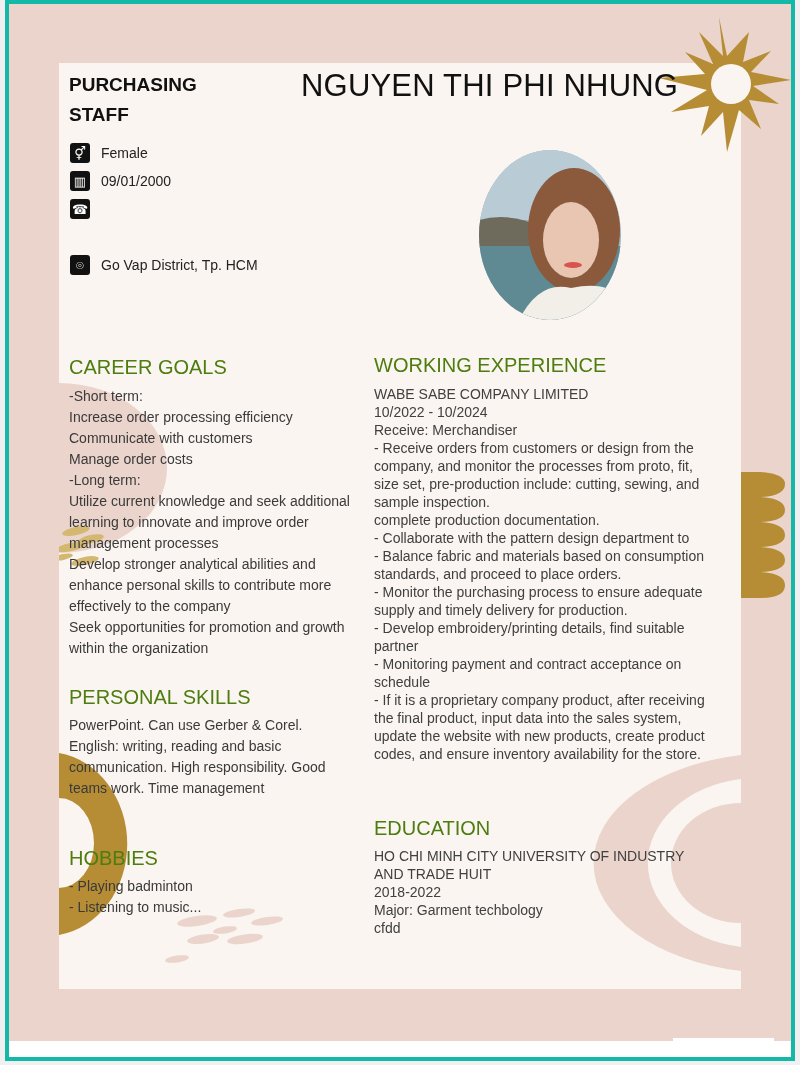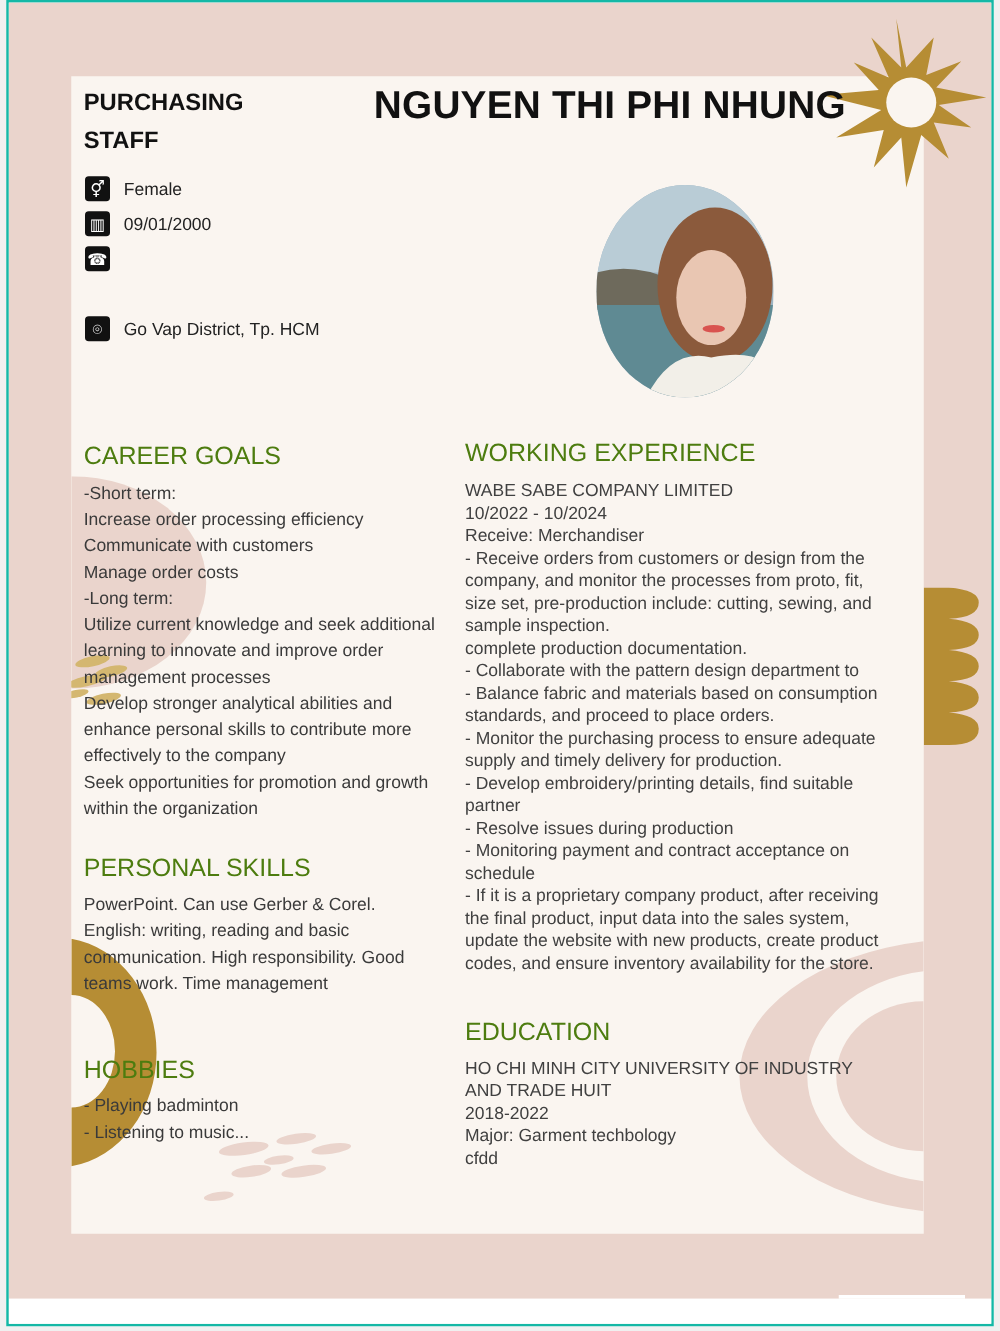--- a/index.html
+++ b/index.html
@@ -1,23 +1,23 @@
 <!DOCTYPE html>
 <html><head>
   <meta charset="utf-8">
   <style>
     * { margin: 0; padding: 0; box-sizing: border-box; }
     html, body { width: 800px; height: 1065px; background: #f0f0f0; overflow: hidden; }
     body { font-family: "Liberation Sans", sans-serif; position: relative; }
-    .page-frame { position: absolute; left: 5px; top: 0; width: 790px; height: 1061px; border: 2px solid #14b8a6; background: #ffffff; overflow: hidden; }
+    .page-frame { position: absolute; left: 5px; top: 0; width: 790px; height: 1061px; border: 4px solid #14b8a6; background: #ffffff; overflow: hidden; }
     .page { position: absolute; left: 0; top: 0; width: 788px; height: 1037px; background: #ead4cc; overflow: hidden; }
     .panel { position: absolute; left: 50px; top: 59px; width: 682px; height: 926px; background: #faf5f0; overflow: hidden; }
     .deco { position: absolute; }
     .title-role { position: absolute; left: 60px; top: 66px; font-size: 19px; font-weight: bold; color: #111; line-height: 30px; width: 200px; }
-    .name { position: absolute; left: 292px; top: 64px; font-size: 31px; font-weight: bold; color: #111; white-space: nowrap; letter-spacing: 0.2px; }
+    .name { position: absolute; left: 292px; top: 64px; font-size: 31px; font-weight: normal; color: #111; white-space: nowrap; letter-spacing: 0.2px; }
     .info-row { position: absolute; left: 61px; display: flex; align-items: center; font-size: 14px; color: #222; }
     .info-row .ic { width: 20px; height: 20px; background: #111; border-radius: 3px; margin-right: 11px; display: flex; align-items: center; justify-content: center; color: #fff; font-size: 13px; line-height: 1; }
     .photo { position: absolute; left: 470px; top: 146px; width: 142px; height: 170px; border-radius: 50%; overflow: hidden; }
     .section-title { position: absolute; font-size: 20px; color: #4d7c0f; white-space: nowrap; }
     .body-text { position: absolute; font-size: 14px; color: #3a3a3a; }
     .body-text div { line-height: 21px; }
     .exp-text div { line-height: 18px; color: #404040; }
     .bottom-white { position: absolute; left: 0; top: 1037px; width: 788px; height: 24px; background: #ffffff; }
     .bottom-tab { position: absolute; left: 664px; top: 1034px; width: 101px; height: 4px; background: #ffffff; }
   </style>
@@ -153,21 +153,20 @@
       <div>size set, pre-production include: cutting, sewing, and</div>
       <div>sample inspection.</div>
       <div>complete production documentation.</div>
       <div>- Collaborate with the pattern design department to</div>
       <div>- Balance fabric and materials based on consumption</div>
       <div>standards, and proceed to place orders.</div>
       <div>- Monitor the purchasing process to ensure adequate</div>
       <div>supply and timely delivery for production.</div>
       <div>- Develop embroidery/printing details, find suitable</div>
       <div>partner</div>
-      <div>- Resolve issues during production</div>
       <div>- Monitoring payment and contract acceptance on</div>
       <div>schedule</div>
       <div>- If it is a proprietary company product, after receiving</div>
       <div>the final product, input data into the sales system,</div>
       <div>update the website with new products, create product</div>
       <div>codes, and ensure inventory availability for the store.</div>
     </div>
 
     <div class="section-title" style="left:365px;top:813px">EDUCATION</div>
     <div class="body-text exp-text" style="left:365px;top:843px;width:345px">

